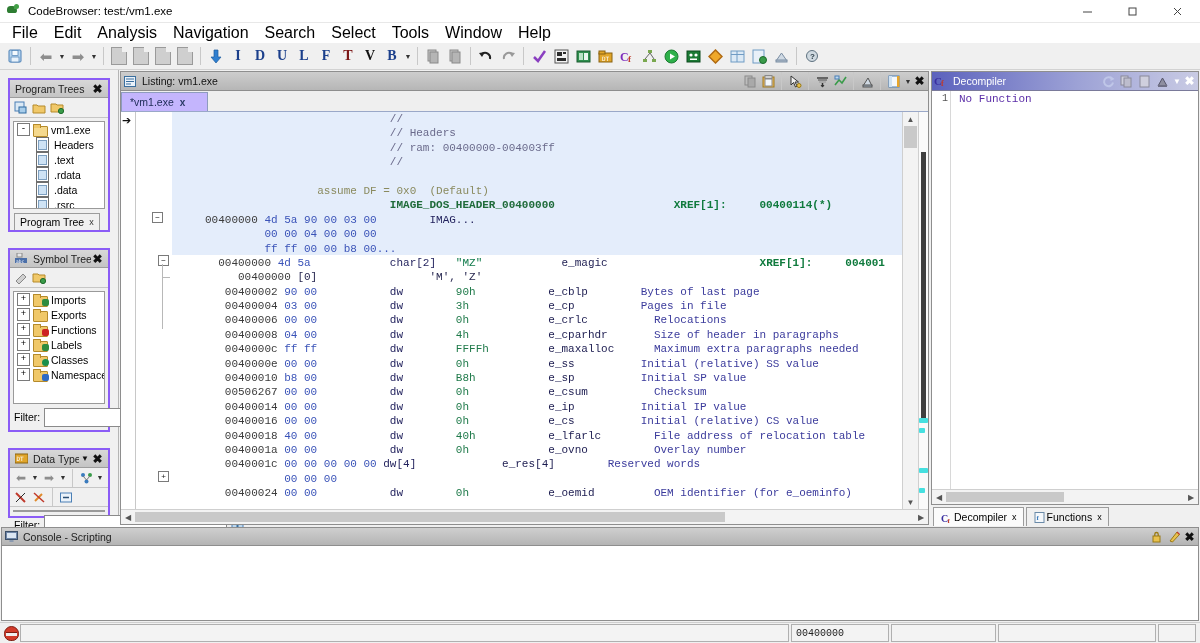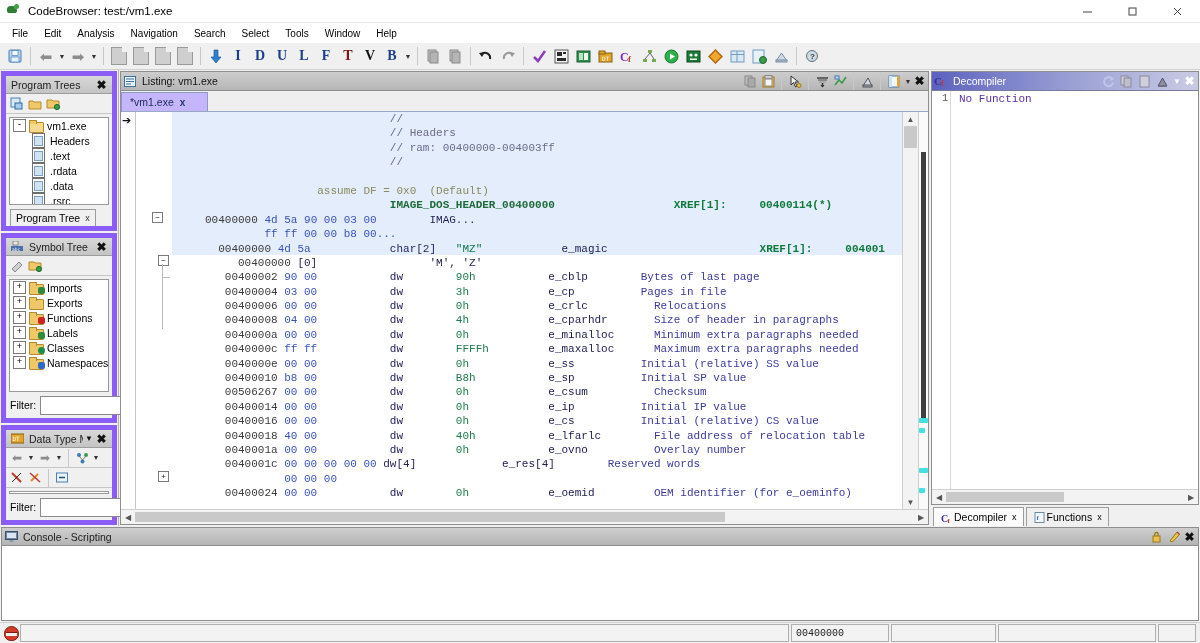--- a/index.html
+++ b/index.html
@@ -18,40 +18,40 @@
   .dragon{width:14px;height:12px;position:relative;}
   .dragon:before{content:"";position:absolute;left:1px;top:3px;width:10px;height:7px;background:#2e7d32;border-radius:4px 5px 3px 3px;}
   .dragon:after{content:"";position:absolute;left:8px;top:1px;width:5px;height:5px;background:#43a047;border-radius:50% 50% 50% 0;}
   .tb-title{font-size:11.5px;color:#000;flex:1;}
   .winbtns{display:flex;height:22px;}
   .winbtn{width:45px;height:22px;display:flex;align-items:center;justify-content:center;color:#444;font-size:12px;}
   .winbtn svg{display:block;}
 
   
   .menubar{height:20px;background:#ffffff;display:flex;align-items:center;padding-left:4px;}
-  .menuitem{padding:2px 8px;font-size:10px;color:#000;}
+  .menuitem{padding:2px 8px;font-size:16px;color:#000;}
 
   
   .toolbar{height:26px;background:#f0f0f0;display:flex;align-items:center;padding-left:4px;border-bottom:1px solid #d2d2d2;}
   .tbtn{width:22px;height:22px;display:flex;align-items:center;justify-content:center;position:relative;}
   .tsep{width:1px;height:18px;background:#c8c8c8;margin:0 4px;}
   .tcaret{width:10px;height:20px;display:flex;align-items:center;justify-content:center;color:#333;font-size:7px;}
   .glyph{font-family:"Liberation Serif",serif;font-weight:bold;font-size:14px;color:#1b3f8b;line-height:1;}
   .pagebtn{width:14px;height:16px;background:#cfcfcf;border:1px solid #9a9a9a;position:relative;}
   .pagebtn:after{content:"";position:absolute;right:-1px;top:-1px;border-width:0 0 5px 5px;border-style:solid;border-color:transparent transparent #f0f0f0 #f0f0f0;}
   .arrowico{font-size:15px;color:#8d8d8d;line-height:1;}
 
   
   .main{flex:1;display:flex;min-height:0;background:#f0f0f0;}
   .leftcol{width:118px;display:flex;flex-direction:column;background:#f0f0f0;border-right:1px solid #b4b4b4;}
   .centercol{flex:1;display:flex;flex-direction:column;min-width:0;}
   .rightcol{width:270px;display:flex;flex-direction:column;background:#f0f0f0;}
 
   
-  .panel{display:flex;flex-direction:column;background:#f0f0f0;border:5px solid #8b5cf6;margin:1px;min-height:0;}
+  .panel{display:flex;flex-direction:column;background:#f0f0f0;border:2px solid #8b5cf6;margin:8px;min-height:0;}
   .phead{height:17px;display:flex;align-items:center;padding:0 2px;
     background:linear-gradient(to bottom,#d8d8d8,#c4c4c4);border-bottom:1px solid #9d9d9d;}
   .ptitle{font-size:10.5px;color:#1c1c1c;margin-left:3px;white-space:nowrap;overflow:hidden;flex:1;}
   .pclose{width:13px;height:13px;display:flex;align-items:center;justify-content:center;font-size:12px;font-weight:bold;color:#111;margin-right:2px;}
   .pclose.white{color:#fff;}
   .pcaret{width:12px;height:13px;display:flex;align-items:center;justify-content:center;font-size:8px;color:#111;}
   .ptoolbar{height:19px;display:flex;align-items:center;background:#f0f0f0;border-bottom:1px solid #c6c6c6;padding-left:2px;}
   .mini{width:18px;height:17px;display:flex;align-items:center;justify-content:center;}
 
   .treebox{flex:1;background:#fff;border:1px solid #9a9a9a;margin:3px;overflow:hidden;min-height:0;}
@@ -689,28 +689,28 @@
             <div class="hl"></div>
             <div class="codeinner" id="code-lines">
                 <div class="ln"><span class="c-cmt">                                 //</span></div>
                 <div class="ln"><span class="c-cmt">                                 // Headers</span></div>
                 <div class="ln"><span class="c-cmt">                                 // ram: 00400000-004003ff</span></div>
                 <div class="ln"><span class="c-cmt">                                 //</span></div>
                 <div class="ln"><span class="c-plain"></span></div>
                 <div class="ln"><span class="c-assume">                      assume DF = 0x0  (Default)</span></div>
                 <div class="ln"><span class="c-label">                                 IMAGE_DOS_HEADER_00400000</span><span class="c-xref">                  XREF[1]:     00400114(*)</span></div>
                 <div class="ln"><span class="c-addr">     00400000 </span><span class="c-bytes">4d 5a 90 00 03 00</span><span class="c-mn">        IMAG...</span></div>
+                <div class="ln"><span class="c-bytes">              00 00 04 00 00 00</span></div>
                 <div class="ln"><span class="c-bytes">              ff ff 00 00 b8 00...</span></div>
                 <div class="ln"><span class="c-addr">       00400000 </span><span class="c-bytes">4d 5a</span><span class="c-mn">            char[2]</span><span class="c-str">   "MZ"</span><span class="c-field">            e_magic</span><span class="c-xref">                       XREF[1]:     004001</span></div>
                 <div class="ln"><span class="c-addr">          00400000 </span><span class="c-plain">[0]</span><span class="c-plain">                 'M', 'Z'</span></div>
                 <div class="ln"><span class="c-addr">        00400002 </span><span class="c-bytes">90 00</span><span class="c-mn">           dw</span><span class="c-val">        90h</span><span class="c-field">           e_cblp</span><span class="c-eol">        Bytes of last page</span></div>
                 <div class="ln"><span class="c-addr">        00400004 </span><span class="c-bytes">03 00</span><span class="c-mn">           dw</span><span class="c-val">        3h</span><span class="c-field">            e_cp</span><span class="c-eol">          Pages in file</span></div>
                 <div class="ln"><span class="c-addr">        00400006 </span><span class="c-bytes">00 00</span><span class="c-mn">           dw</span><span class="c-val">        0h</span><span class="c-field">            e_crlc</span><span class="c-eol">          Relocations</span></div>
                 <div class="ln"><span class="c-addr">        00400008 </span><span class="c-bytes">04 00</span><span class="c-mn">           dw</span><span class="c-val">        4h</span><span class="c-field">            e_cparhdr</span><span class="c-eol">       Size of header in paragraphs</span></div>
-                <div class="ln"><span class="c-addr">        0040000a </span><span class="c-bytes">00 00</span><span class="c-mn">           dw</span><span class="c-val">        0h</span><span class="c-field">            e_minalloc</span><span class="c-eol">      Minimum extra paragraphs needed</span></div>
                 <div class="ln"><span class="c-addr">        0040000c </span><span class="c-bytes">ff ff</span><span class="c-mn">           dw</span><span class="c-val">        FFFFh</span><span class="c-field">         e_maxalloc</span><span class="c-eol">      Maximum extra paragraphs needed</span></div>
                 <div class="ln"><span class="c-addr">        0040000e </span><span class="c-bytes">00 00</span><span class="c-mn">           dw</span><span class="c-val">        0h</span><span class="c-field">            e_ss</span><span class="c-eol">          Initial (relative) SS value</span></div>
                 <div class="ln"><span class="c-addr">        00400010 </span><span class="c-bytes">b8 00</span><span class="c-mn">           dw</span><span class="c-val">        B8h</span><span class="c-field">           e_sp</span><span class="c-eol">          Initial SP value</span></div>
                 <div class="ln"><span class="c-addr">        00506267 </span><span class="c-bytes">00 00</span><span class="c-mn">           dw</span><span class="c-val">        0h</span><span class="c-field">            e_csum</span><span class="c-eol">          Checksum</span></div>
                 <div class="ln"><span class="c-addr">        00400014 </span><span class="c-bytes">00 00</span><span class="c-mn">           dw</span><span class="c-val">        0h</span><span class="c-field">            e_ip</span><span class="c-eol">          Initial IP value</span></div>
                 <div class="ln"><span class="c-addr">        00400016 </span><span class="c-bytes">00 00</span><span class="c-mn">           dw</span><span class="c-val">        0h</span><span class="c-field">            e_cs</span><span class="c-eol">          Initial (relative) CS value</span></div>
                 <div class="ln"><span class="c-addr">        00400018 </span><span class="c-bytes">40 00</span><span class="c-mn">           dw</span><span class="c-val">        40h</span><span class="c-field">           e_lfarlc</span><span class="c-eol">        File address of relocation table</span></div>
                 <div class="ln"><span class="c-addr">        0040001a </span><span class="c-bytes">00 00</span><span class="c-mn">           dw</span><span class="c-val">        0h</span><span class="c-field">            e_ovno</span><span class="c-eol">          Overlay number</span></div>
                 <div class="ln"><span class="c-addr">        0040001c </span><span class="c-bytes">00 00 00 00 00</span><span class="c-mn"> dw[4]</span><span class="c-field">             e_res[4]</span><span class="c-eol">        Reserved words</span></div>
                 <div class="ln"><span class="c-bytes">                 00 00 00</span></div>

